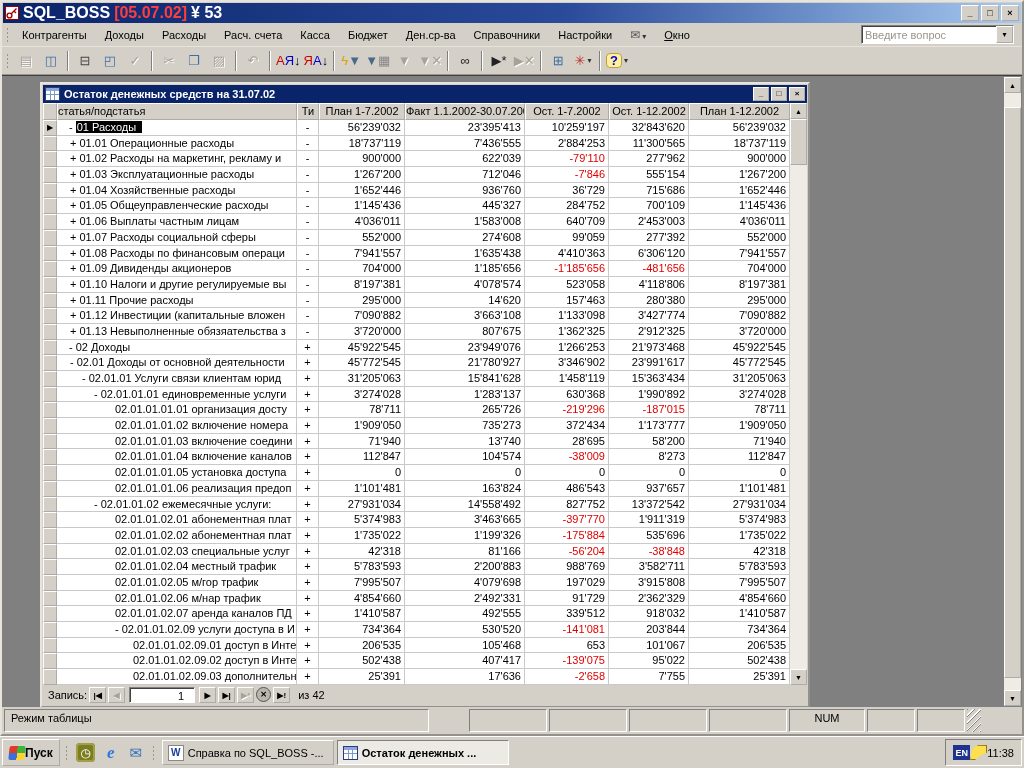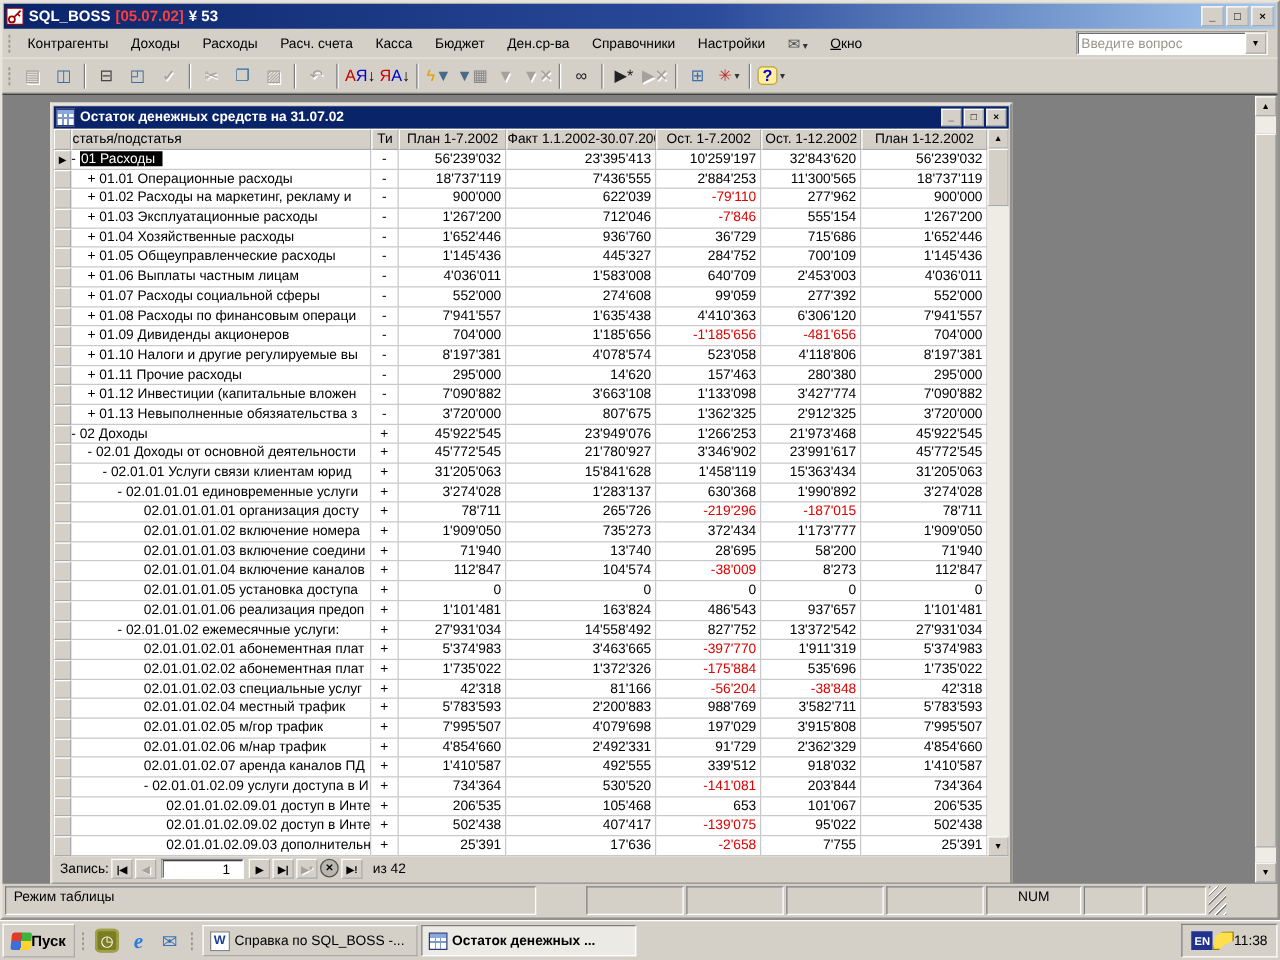--- a/index.html
+++ b/index.html
@@ -5,21 +5,21 @@
   html,body{margin:0;padding:0}
   body{width:1024px;height:768px;overflow:hidden;background:#3a6ea5;
        font-family:"Liberation Sans",sans-serif;font-size:11px;color:#000;}
   .screen{position:relative;width:1024px;height:768px}
 
   
   .app{position:absolute;left:0;top:0;right:0;bottom:32px;background:#d4d0c8;
        border:2px outset #e8e4dc;display:flex;flex-direction:column;box-sizing:border-box}
   .titlebar{height:20px;margin:1px 1px 0 1px;background:linear-gradient(90deg,#0a246a 0%,#2a4a9a 55%,#a6caf0 100%);
        display:flex;align-items:center;gap:4px;padding:0 2px;flex:0 0 auto}
-  .titletext{color:#fff;font-weight:bold;font-size:12px;white-space:nowrap;display:flex;gap:4px}
+  .titletext{color:#fff;font-weight:bold;font-size:16px;white-space:nowrap;display:flex;gap:4px}
   .titletext .ver{color:#ff3d3d}
   .winbtns{margin-left:auto;display:flex;gap:2px}
   .winbtn{width:16px;height:14px;background:#d4d0c8;border:1px outset #fff;
        font-size:9px;font-weight:bold;display:flex;align-items:center;justify-content:center;line-height:1}
 
   
   .menubar{height:23px;display:flex;align-items:center;flex:0 0 auto;padding:0 2px;border-bottom:1px solid #e8e4dc}
   .vgrip{width:3px;height:16px;margin:0 4px 0 2px;
        background-image:radial-gradient(circle,#9a968e 35%,transparent 40%);background-size:3px 4px}
   .mi{padding:3px 9px;white-space:nowrap;cursor:default}
@@ -74,21 +74,21 @@
   .w-sel{width:14px;flex:0 0 auto}
   .w-name{width:240px;flex:0 0 auto;text-align:left}
   .w-tip{width:22px;flex:0 0 auto;text-align:center}
   .w-c1{width:86px;flex:0 0 auto}
   .w-c2{width:120px;flex:0 0 auto}
   .w-c3{width:84px;flex:0 0 auto}
   .w-c4{width:80px;flex:0 0 auto}
   .w-c5{flex:1 1 70px}
   .num{text-align:right;padding-right:3px}
   .neg{color:#e00000}
-  .lv1{padding-left:0}.lv2{padding-left:13px}.lv3{padding-left:25px}
+  .lv1{padding-left:12px}.lv2{padding-left:13px}.lv3{padding-left:25px}
   .lv4{padding-left:37px}.lv5{padding-left:58px}.lv6{padding-left:76px}
   .hl{background:#000;color:#fff;padding:0 6px 0 1px}
   .tbl-vscroll{position:absolute;top:0;bottom:0;right:0;width:17px;display:flex;flex-direction:column;background:#efece6}
 
   
   .recnav{height:20px;flex:0 0 auto;display:flex;align-items:center;gap:2px;padding-left:5px;background:#d4d0c8}
   .nbtn{min-width:17px;height:16px;background:#d4d0c8;border:1px outset #fff;box-sizing:border-box;
        display:flex;align-items:center;justify-content:center;font-size:8px;font-weight:bold;padding:0 1px}
   .nbtn.ndis{color:#a6a29a;text-shadow:1px 1px 0 #fff}
   .nbtn.circ{border-radius:50%;background:#b9b6ae;border:1px solid #555;width:15px;height:15px;min-width:15px}
@@ -594,21 +594,21 @@
                   <div class="cell num w-c2">3'463'665</div>
                   <div class="cell num w-c3 neg">-397'770</div>
                   <div class="cell num w-c4">1'911'319</div>
                   <div class="cell num w-c5">5'374'983</div>
                 </div>
                 <div class="row">
                   <div class="cell selcell w-sel"></div>
                   <div class="cell w-name lv5">02.01.01.02.02 абонементная плат</div>
                   <div class="cell w-tip" style="text-align: center;">+</div>
                   <div class="cell num w-c1">1'735'022</div>
-                  <div class="cell num w-c2">1'372'326</div>
+                  <div class="cell num w-c2">1'199'326</div>
                   <div class="cell num w-c3 neg">-175'884</div>
                   <div class="cell num w-c4">535'696</div>
                   <div class="cell num w-c5">1'735'022</div>
                 </div>
                 <div class="row">
                   <div class="cell selcell w-sel"></div>
                   <div class="cell w-name lv5">02.01.01.02.03 специальные услуг</div>
                   <div class="cell w-tip" style="text-align: center;">+</div>
                   <div class="cell num w-c1">42'318</div>
                   <div class="cell num w-c2">81'166</div>

